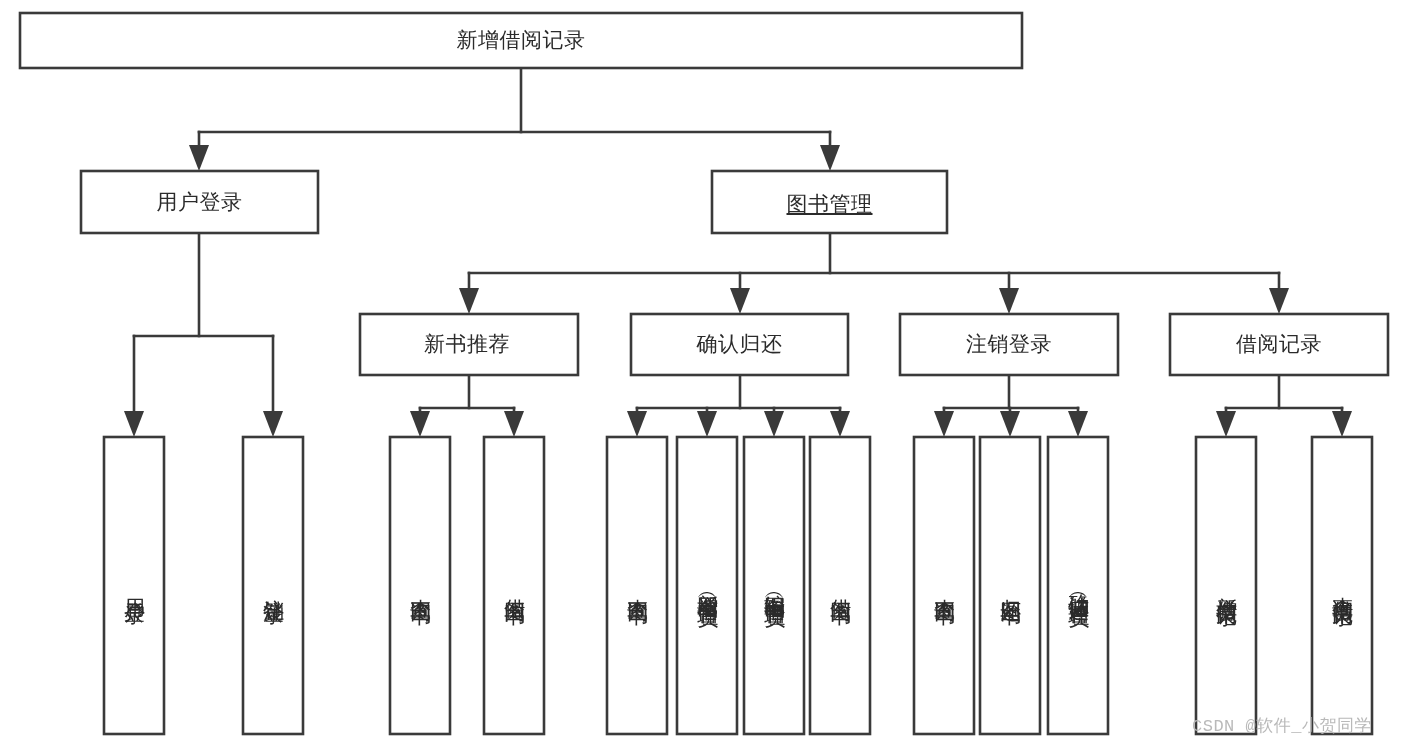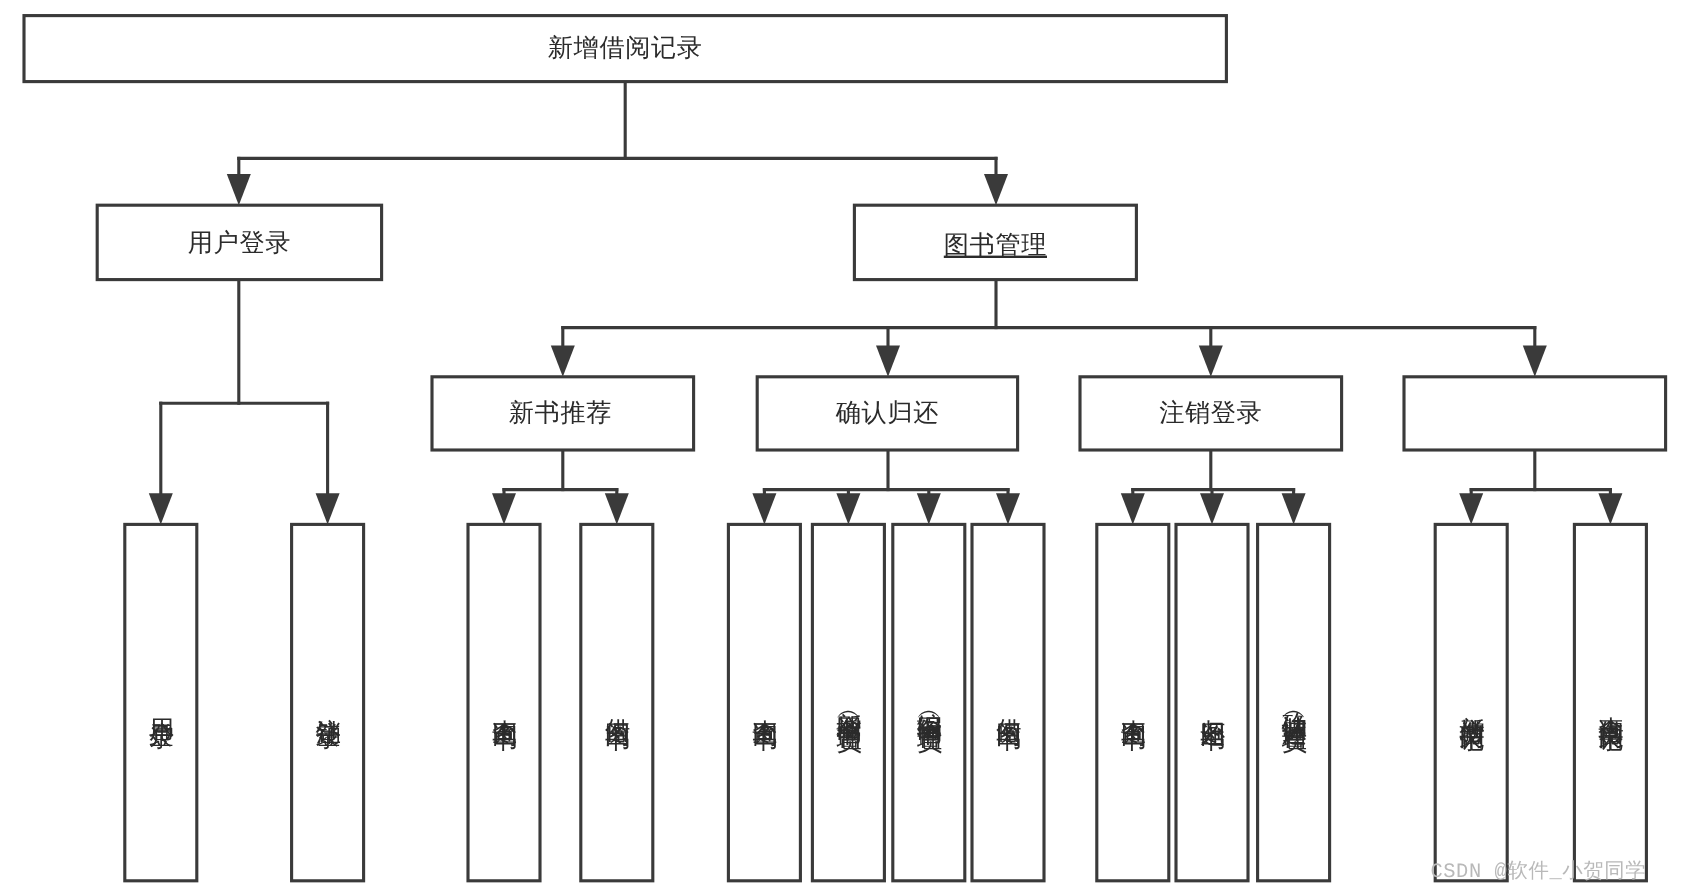--- a/index.html
+++ b/index.html
@@ -169,20 +169,21 @@
   </svg>
 
   <div class="node-label horizontal" style="left:20px; top:13px; width:1002px; height:55px;">新增借阅记录</div>
 
   <div class="node-label horizontal" style="left:81px; top:171px; width:237px; height:62px;">用户登录</div>
   <div class="node-label horizontal" style="left:712px; top:171px; width:235px; height:66px;text-decoration:underline;">图书管理</div>
 
   <div class="node-label horizontal" style="left:360px; top:314px; width:214px; height:61px;">新书推荐</div>
   <div class="node-label horizontal" style="left:631px; top:314px; width:217px; height:61px;">确认归还</div>
   <div class="node-label horizontal" style="left:900px; top:314px; width:218px; height:61px;">注销登录</div>
+  <div class="node-label horizontal" style="left:1170px; top:314px; width:218px; height:61px;">借阅记录</div>
 
   <div class="node-label vertical" style="left:104px; top:437px; width:60px; height:297px;">用户登录</div>
   <div class="node-label vertical" style="left:243px; top:437px; width:60px; height:297px;">注销登录</div>
   <div class="node-label vertical" style="left:390px; top:437px; width:60px; height:297px;">查询图书</div>
   <div class="node-label vertical" style="left:484px; top:437px; width:60px; height:297px;">借阅图书</div>
   <div class="node-label vertical" style="left:607px; top:437px; width:60px; height:297px;">查询图书</div>
   <div class="node-label vertical" style="left:677px; top:437px; width:60px; height:297px;">新增图书（管理员）</div>
   <div class="node-label vertical" style="left:744px; top:437px; width:60px; height:297px;">编辑图书（管理员）</div>
   <div class="node-label vertical" style="left:810px; top:437px; width:60px; height:297px;">借阅图书</div>
   <div class="node-label vertical" style="left:914px; top:437px; width:60px; height:297px;">查询图书</div>

